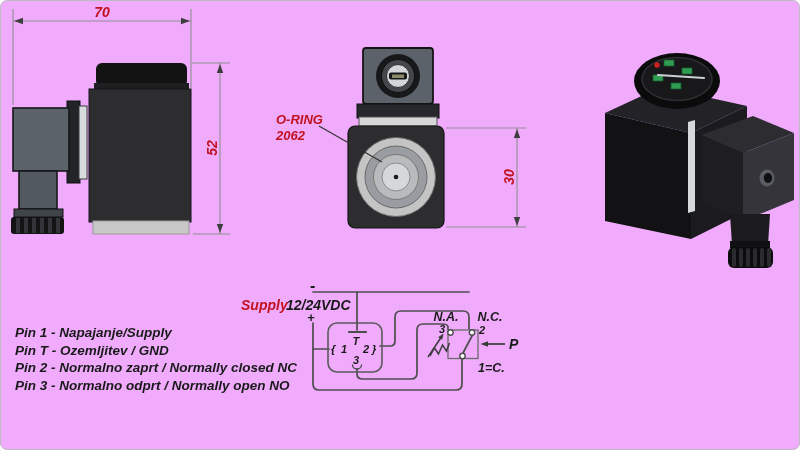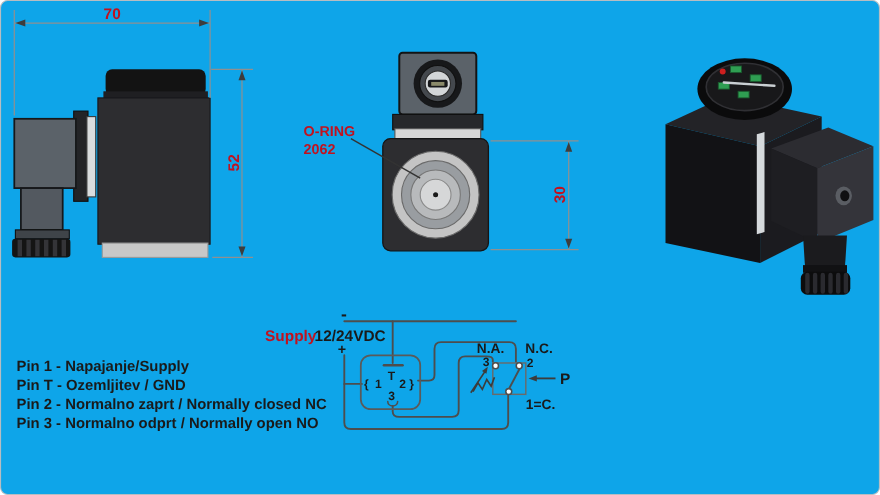--- a/index.html
+++ b/index.html
@@ -1,19 +1,20 @@
 <!DOCTYPE html>
 <html><head>
 <meta charset="utf-8">
 <style>
   html,body{margin:0;padding:0;background:#ffffff;}
   .canvas{
-    position:relative;width:798px;height:448px;background:#0ea5e9;
+    position:relative;width:798px;height:448px;background:#f0abfc;
     border:1px solid #b7bdc2;border-radius:7px;overflow:hidden;
     font-family:"Liberation Sans",sans-serif;
+    font-style:italic;
   }
   svg text{font-family:"Liberation Sans",sans-serif;font-weight:700;}
   .red{fill:#c1121f;}
   .blk{fill:#1a1a1a;}
 </style>
 </head>
 <body>
 
 <div class="canvas">
 <svg width="798" height="448" viewBox="0 0 798 448" xmlns="http://www.w3.org/2000/svg">

